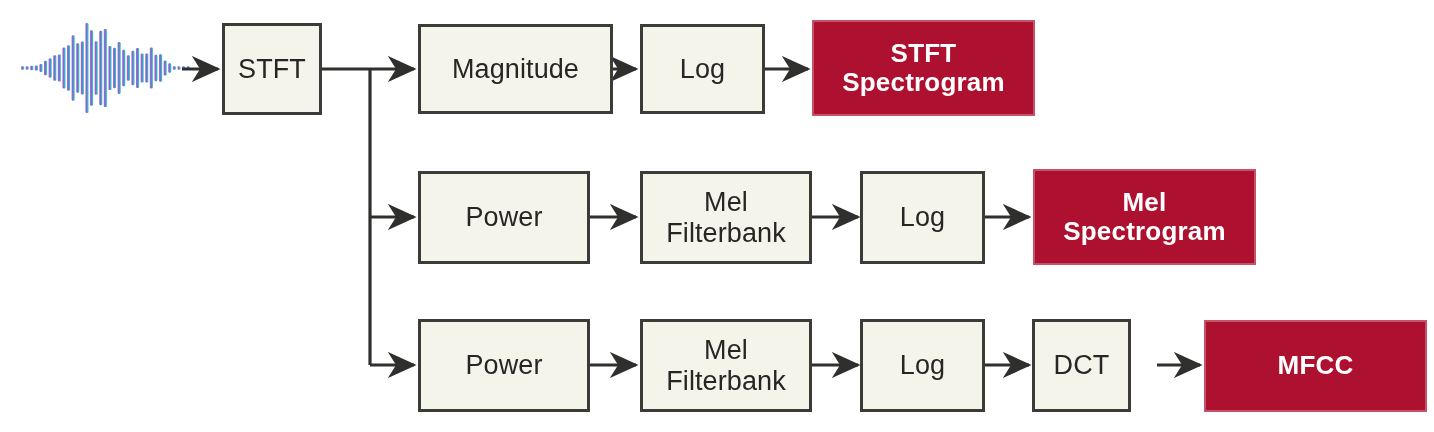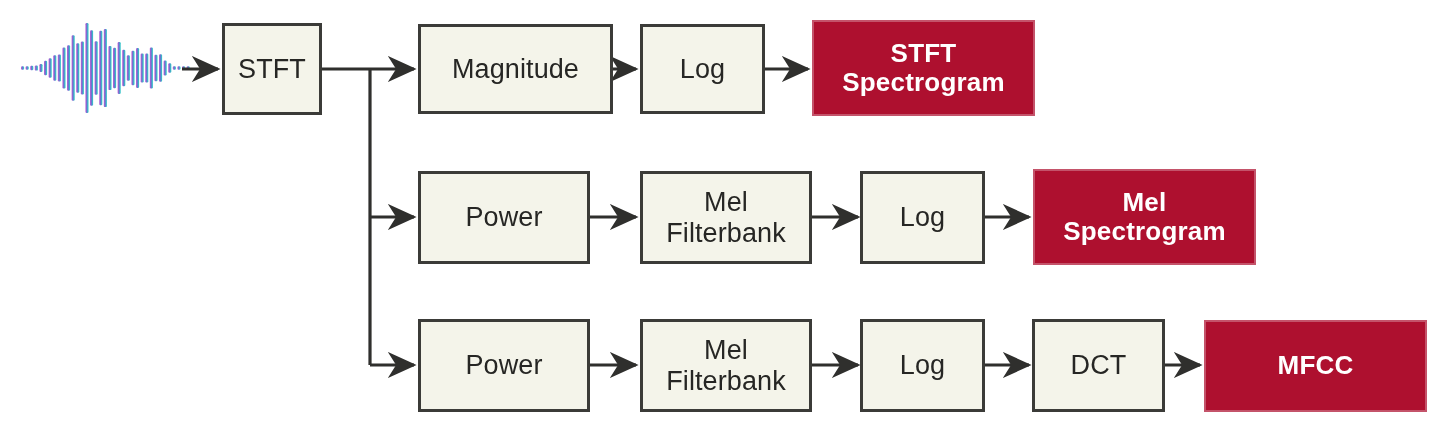--- a/index.html
+++ b/index.html
@@ -210,21 +210,21 @@
     <div>
       <span class="label-line">Mel</span>
       <span class="label-line">Filterbank</span>
     </div>
   </div>
 
   <div class="node process" style="left:848px; top:319px; width:125px; height:93px;">
     <span class="label-line">Log</span>
   </div>
 
-  <div class="node process" style="left:1020px; top:319px; width:133px; height:93px;">
+  <div class="node process" style="left:1020px; top:319px; width:99px; height:93px;">
     <span class="label-line">DCT</span>
   </div>
 
   <div class="node output" style="left:1192px; top:320px; width:223px; height:92px;">
     <span class="label-line">MFCC</span>
   </div>
 
   <div id="edge-dot" style="left:1424px; top:197px; width:20px; height:20px;"></div>
 
 </div>

